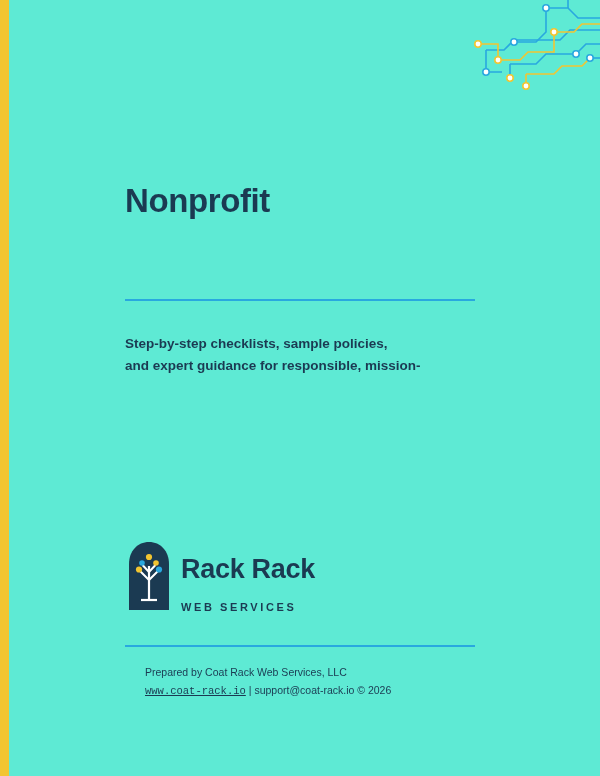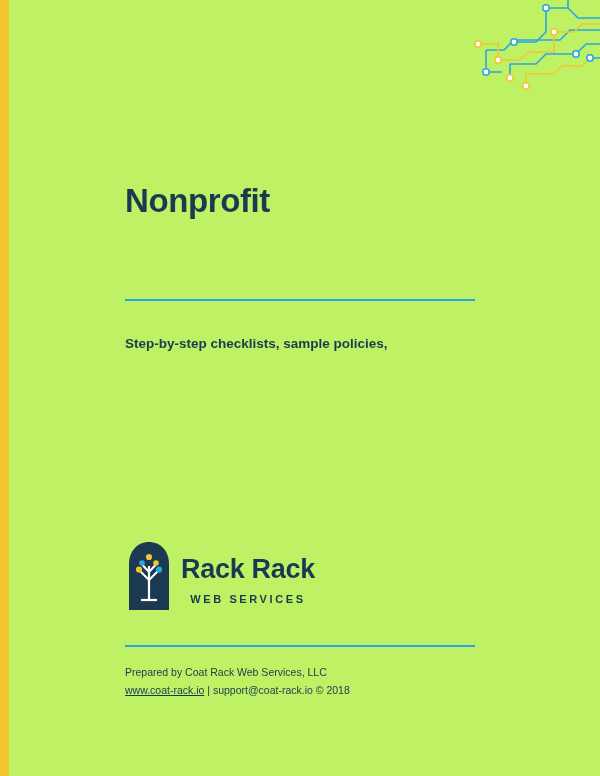--- a/index.html
+++ b/index.html
@@ -12,21 +12,21 @@
     background: #ffffff;
     font-family: "Liberation Sans", sans-serif;
     overflow: hidden;
     position: relative;
   }
 
   .page {
     position: relative;
     width: 600px;
     height: 776px;
-    background: #bef264;
+    background: #5eead4;
     box-sizing: border-box;
   }
 
   
   .left-bar {
     position: absolute;
     left: 0;
     top: 0;
     width: 9px;
     height: 776px;
@@ -111,37 +111,37 @@
     font-weight: bold;
     color: #1b3a52;
     line-height: 30px;
     letter-spacing: -0.3px;
   }
   .logo-sub {
     font-size: 11px;
     font-weight: bold;
     color: #1b3a52;
     letter-spacing: 2.6px;
-    margin-top: 9px;
-    text-align: center;
+    margin-top: 17px;
   }
 
   .footer {
     position: absolute;
     left: 0;
     top: 663px;
     width: 360px;
     font-size: 10.5px;
     line-height: 18px;
     color: #1b3a52;
   }
-  .footer-line { display: block; }
+  .footer-line { display: block; margin-left: 20px; }
   .footer-link {
     color: #1b3a52;
     text-decoration: underline;
+    font-family: Liberation Mono, monospace;
   }
 </style>
 </head>
 <body>
 
 <div class="page">
 
   <div class="left-bar"></div>
 
   <div class="circuit">
@@ -183,20 +183,21 @@
   <div class="content">
 
     <div class="title">
       <span>Nonprofit</span>
     </div>
 
     <div class="rule rule-top"></div>
 
     <div class="subtitle">
       <span>Step-by-step checklists, sample policies,</span>
+      <span>and expert guidance for responsible, mission-</span>
     </div>
 
     <div class="logo">
       <div class="logo-mark">
         <svg width="48" height="70" viewBox="0 0 48 70" xmlns="http://www.w3.org/2000/svg">
           <path d="M4 70 V24 C4 11 12.5 2 24 2 C35.5 2 44 11 44 24 V70 Z" fill="#1b3a52"></path>
           <path d="M24 60 V26" stroke="#ffffff" stroke-width="2.2" fill="none"></path>
           <path d="M24 40 L15 31 M24 40 L33 31 M24 32 L17.5 25 M24 32 L30.5 25" stroke="#ffffff" stroke-width="2" fill="none"></path>
           <circle cx="14" cy="29.5" r="3.1" fill="#f2c531"></circle>
           <circle cx="34" cy="29.5" r="3.1" fill="#29a8df"></circle>
@@ -209,17 +210,17 @@
       <div class="logo-text">
         <div class="logo-name">Rack Rack</div>
         <div class="logo-sub">WEB SERVICES</div>
       </div>
     </div>
 
     <div class="rule rule-bottom"></div>
 
     <div class="footer">
       <span class="footer-line">Prepared by Coat Rack Web Services, LLC</span>
-      <span class="footer-line"><a class="footer-link" href="#">www.coat-rack.io</a><span> | </span><span>support@coat-rack.io © 2018</span></span>
+      <span class="footer-line"><a class="footer-link" href="#">www.coat-rack.io</a><span> | </span><span>support@coat-rack.io © 2026</span></span>
     </div>
 
   </div>
 </div>
 
 </body></html>

